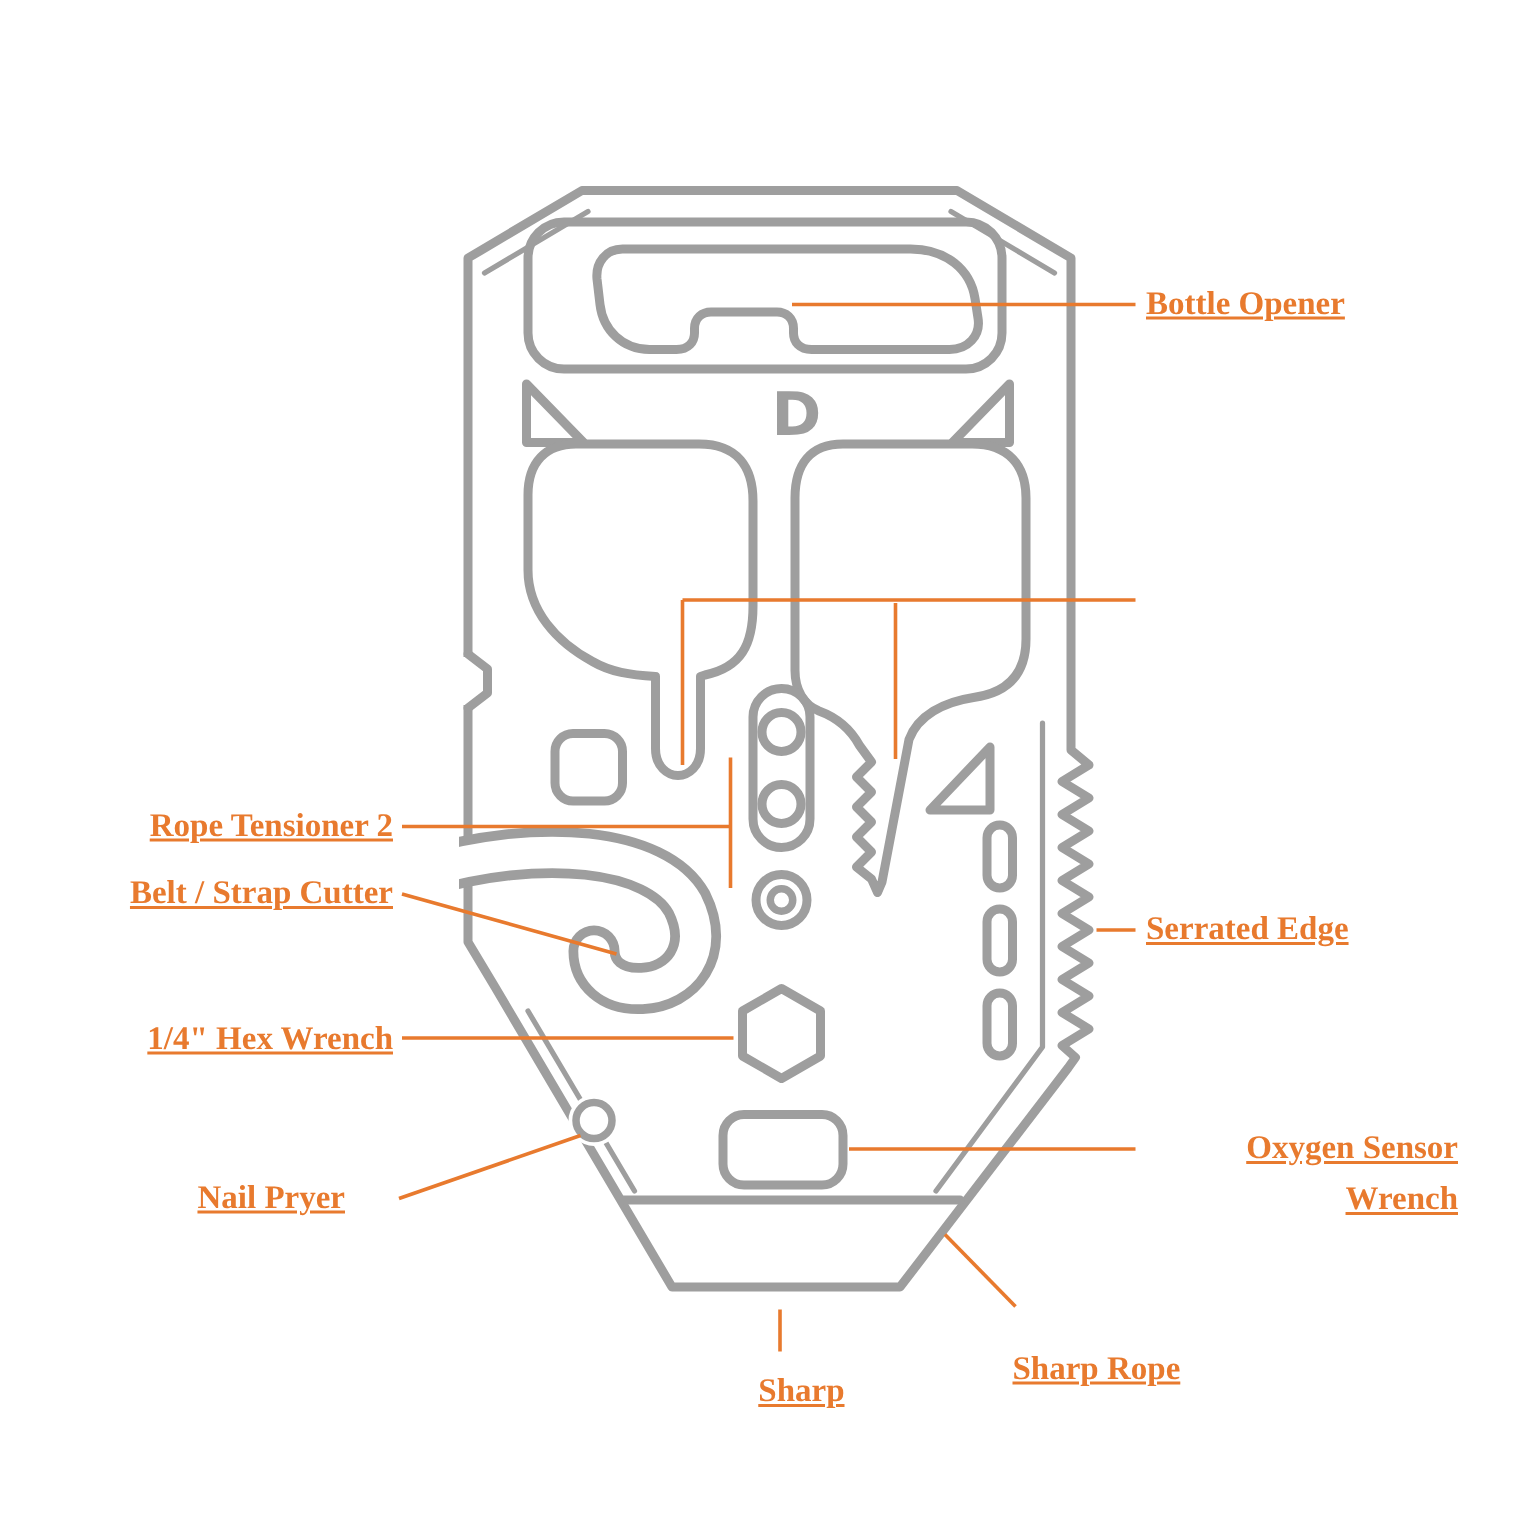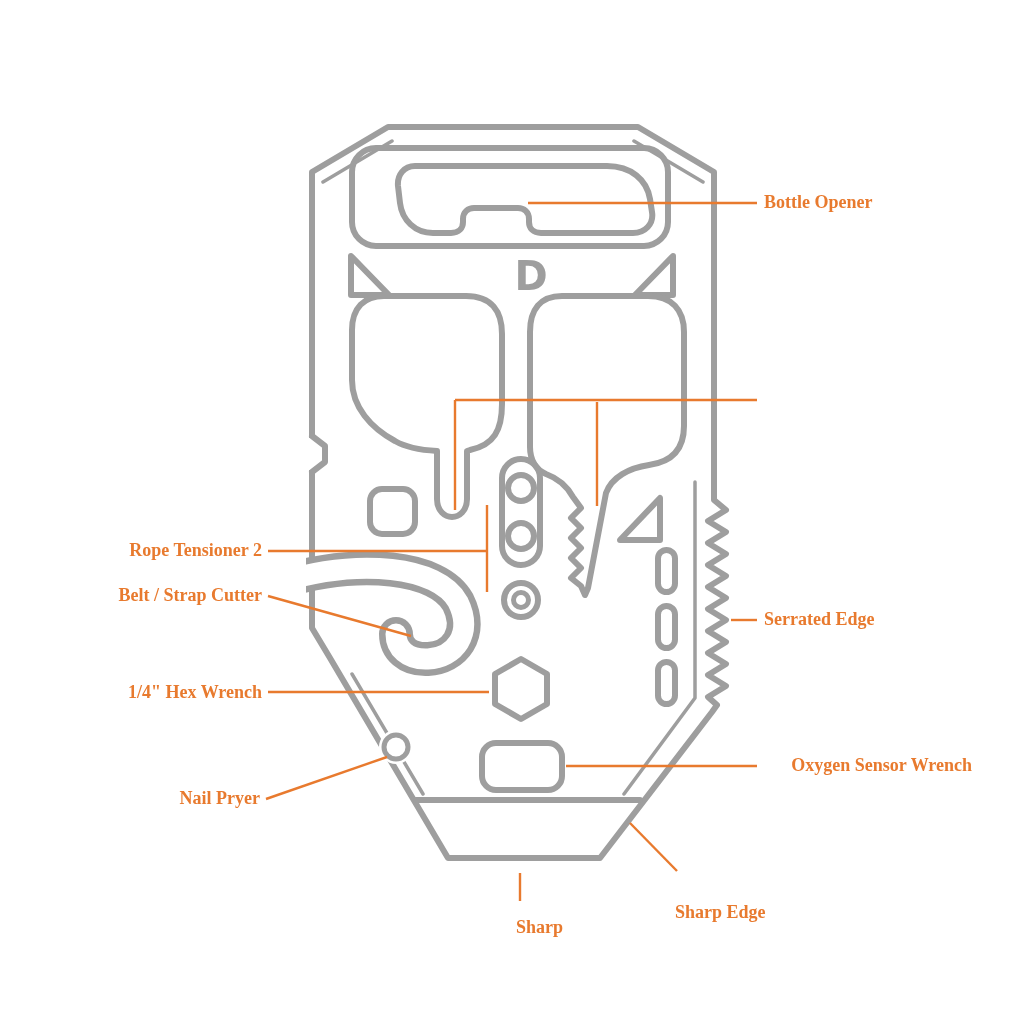--- a/index.html
+++ b/index.html
@@ -23,24 +23,25 @@
   .hook-outer{fill:none;stroke:var(--line);stroke-width:34;stroke-linecap:round;}
   .hook-inner{fill:none;stroke:var(--background);stroke-width:21;stroke-linecap:round;}
   .erase-line{fill:none;stroke:var(--background);stroke-width:10;stroke-linecap:butt;}
   .erase-fill{fill:var(--background);stroke:none;}
   .leader{fill:none;stroke:var(--accent);stroke-width:2.4;stroke-linecap:butt;}
   .logo-text{fill:var(--line);font-family:"DejaVu Sans", sans-serif;font-weight:bold;font-size:40px;}
   
   .lbl{
     position:absolute;
     color:var(--accent);
-    font-size:18px;
+    font-size:22px;
     font-weight:700;
     line-height:34px;
     white-space:nowrap;
+    text-decoration:underline;
   }
   .lbl.align-right{text-align:left;}
   .lbl.center{text-align:right;white-space:normal;}
 </style>
 </head>
 <body>
 
 <div class="canvas">
 
   <svg width="1024" height="1024" viewBox="0 0 1024 1024">
@@ -134,19 +135,19 @@
   <div class="lbl align-right" style="right:762px;top:533px">Rope Tensioner 2</div>
 
   <div class="lbl" style="left:764px;top:602px">Serrated Edge</div>
 
   <div class="lbl align-right" style="right:762px;top:578px">Belt / Strap Cutter</div>
 
   <div class="lbl align-right" style="right:762px;top:675px">1/4" Hex Wrench</div>
 
   <div class="lbl center" style="left:760px;top:748px;width:212px">Oxygen Sensor Wrench</div>
 
-  <div class="lbl align-right" style="right:764px;top:781px">Nail Pryer</div>
+  <div class="lbl align-right" style="right:794px;top:781px">Nail Pryer</div>
 
   <div class="lbl center" style="left:477px;top:910px;width:86px">Sharp</div>
 
-  <div class="lbl" style="left:675px;top:895px">Sharp Edge</div>
+  <div class="lbl" style="left:675px;top:895px">Sharp Rope</div>
 
 </div>
 
 </body></html>

